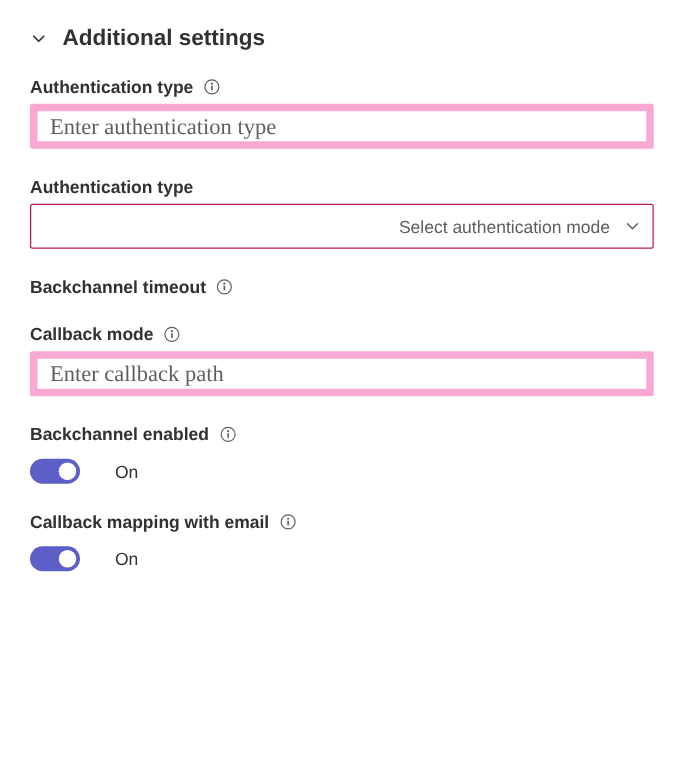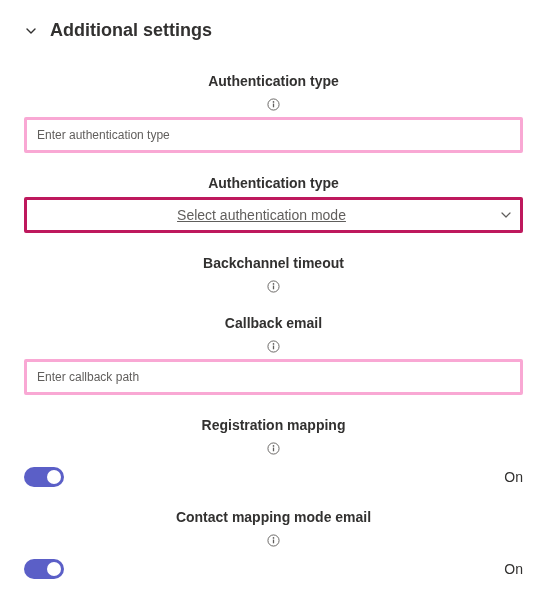--- a/index.html
+++ b/index.html
@@ -8,21 +8,21 @@
       font-size: 14px;
       color: #323130;
       background: #ffffff;
       padding: 20px 24px;
       width: 547px;
     }
     .section-header {
       display: flex;
       align-items: center;
       gap: 12px;
-      margin-bottom: 32px;
+      margin-bottom: 20px;
     }
     .section-title {
       font-size: 18px;
       font-weight: 600;
       color: #323130;
     }
     .chevron {
       width: 14px;
       height: 14px;
       display: flex;
@@ -31,86 +31,83 @@
       cursor: pointer;
     }
     .field {
       margin-bottom: 22px;
     }
     .field-label-row {
       display: flex;
       align-items: center;
       gap: 8px;
       margin-bottom: 6px;
-      flex-direction: column;
     }
     .field-label {
       font-size: 14px;
       font-weight: 600;
       color: #323130;
     }
     .info-icon {
       width: 14px;
       height: 14px;
       display: inline-flex;
       align-items: center;
       justify-content: center;
       cursor: pointer;
     }
     .text-input {
       width: 100%;
       height: 36px;
       padding: 6px 10px;
-      border: 3px solid #f9a8d4;
+      border: 6px solid #f9a8d4;
       border-radius: 2px;
-      font-size: 12px;
-      font-family: Liberation Sans, sans-serif;
+      font-size: 18px;
+      font-family: Liberation Serif, serif;
       color: #323130;
       background: #fff;
     }
     .text-input::placeholder {
       color: #605e5c;
     }
     .select-wrap {
       position: relative;
       width: 100%;
     }
     .select-input {
       width: 100%;
       height: 36px;
       padding: 6px 34px 6px 10px;
-      border: 3px solid #be185d;
+      border: 1px solid #be185d;
       border-radius: 2px;
       font-size: 14px;
       font-family: inherit;
       color: #605e5c;
       background: #fff;
       appearance: none;
       cursor: pointer;
-      text-align: center;
-      text-decoration: underline;
+      text-align: right;
     }
     .select-chevron {
       position: absolute;
       right: 10px;
       top: 50%;
       transform: translateY(-50%);
       pointer-events: none;
       width: 14px;
       height: 14px;
       display: flex;
       align-items: center;
       justify-content: center;
     }
     .toggle-row {
       display: flex;
       align-items: center;
       gap: 28px;
       margin-top: 12px;
-      justify-content: space-between;
     }
     .toggle {
       width: 40px;
       height: 20px;
       border-radius: 10px;
       background: #5b5fc7;
       position: relative;
       cursor: pointer;
       flex-shrink: 0;
     }
@@ -176,57 +173,57 @@
         <circle cx="7" cy="7" r="6" stroke="#605e5c" stroke-width="1" fill="none"></circle>
         <circle cx="7" cy="4.2" r="0.9" fill="#605e5c"></circle>
         <rect x="6.3" y="6" width="1.4" height="4" fill="#605e5c"></rect>
       </svg>
     </span>
   </div>
 </div>
 
 <div class="field">
   <div class="field-label-row">
-    <span class="field-label">Callback email</span>
+    <span class="field-label">Callback mode</span>
     <span class="info-icon">
       <svg width="13" height="13" viewBox="0 0 14 14">
         <circle cx="7" cy="7" r="6" stroke="#605e5c" stroke-width="1" fill="none"></circle>
         <circle cx="7" cy="4.2" r="0.9" fill="#605e5c"></circle>
         <rect x="6.3" y="6" width="1.4" height="4" fill="#605e5c"></rect>
       </svg>
     </span>
   </div>
   <input type="text" class="text-input" placeholder="Enter callback path" style="">
 </div>
 
 <div class="field">
 </div>
 
 <div class="field">
   <div class="field-label-row">
-    <span class="field-label">Registration mapping</span>
+    <span class="field-label">Backchannel enabled</span>
     <span class="info-icon">
       <svg width="13" height="13" viewBox="0 0 14 14">
         <circle cx="7" cy="7" r="6" stroke="#605e5c" stroke-width="1" fill="none"></circle>
         <circle cx="7" cy="4.2" r="0.9" fill="#605e5c"></circle>
         <rect x="6.3" y="6" width="1.4" height="4" fill="#605e5c"></rect>
       </svg>
     </span>
   </div>
   <div class="toggle-row">
     <div class="toggle">
       <div class="toggle-knob"></div>
     </div>
     <span class="toggle-state">On</span>
   </div>
 </div>
 
 <div class="field">
   <div class="field-label-row">
-    <span class="field-label">Contact mapping mode email</span>
+    <span class="field-label">Callback mapping with email</span>
     <span class="info-icon">
       <svg width="13" height="13" viewBox="0 0 14 14">
         <circle cx="7" cy="7" r="6" stroke="#605e5c" stroke-width="1" fill="none"></circle>
         <circle cx="7" cy="4.2" r="0.9" fill="#605e5c"></circle>
         <rect x="6.3" y="6" width="1.4" height="4" fill="#605e5c"></rect>
       </svg>
     </span>
   </div>
   <div class="toggle-row">
     <div class="toggle">

